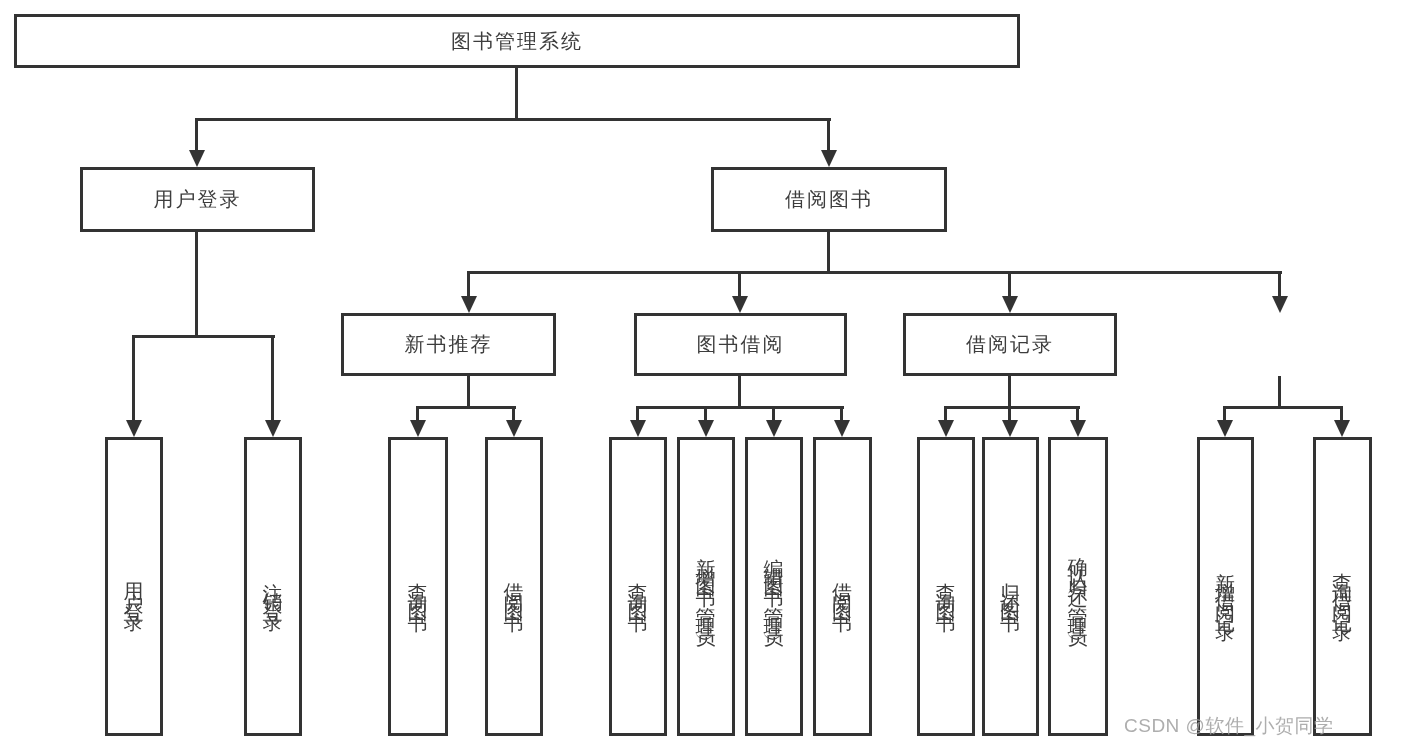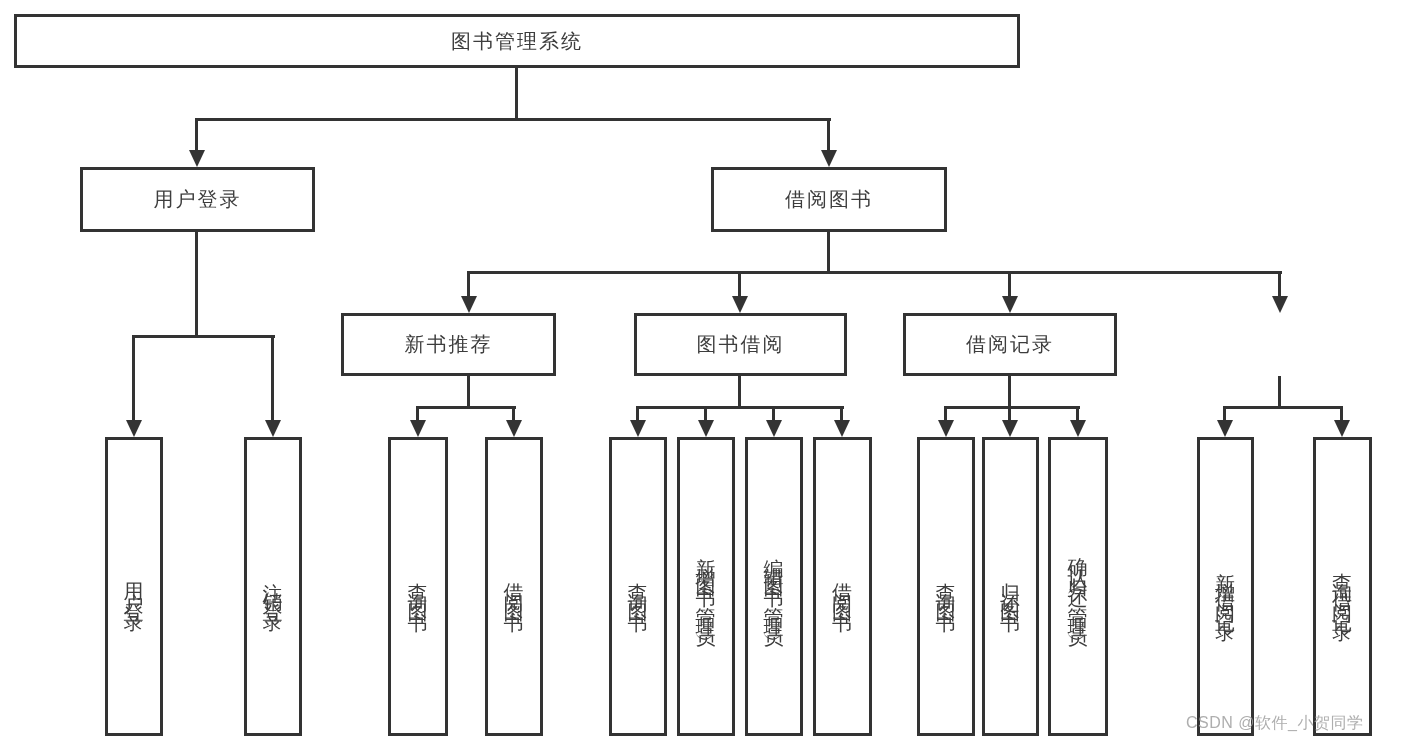--- a/index.html
+++ b/index.html
@@ -48,22 +48,22 @@
   .hline{position:absolute;height:3px;background:var(--line);z-index:1;}
   .arrow{
     position:absolute;width:0;height:0;
     border-left:8px solid transparent;
     border-right:8px solid transparent;
     border-top:17px solid var(--line);
     z-index:1;
   }
   .watermark{
     position:absolute;
-    left:1186px;top:713px;
-    font-size:16px;
+    left:1124px;top:713px;
+    font-size:19px;
     letter-spacing:0.5px;
     color:var(--wm);
     opacity:0.85;
     z-index:6;
     white-space:nowrap;
   }
 </style>
 </head>
 <body>
 

